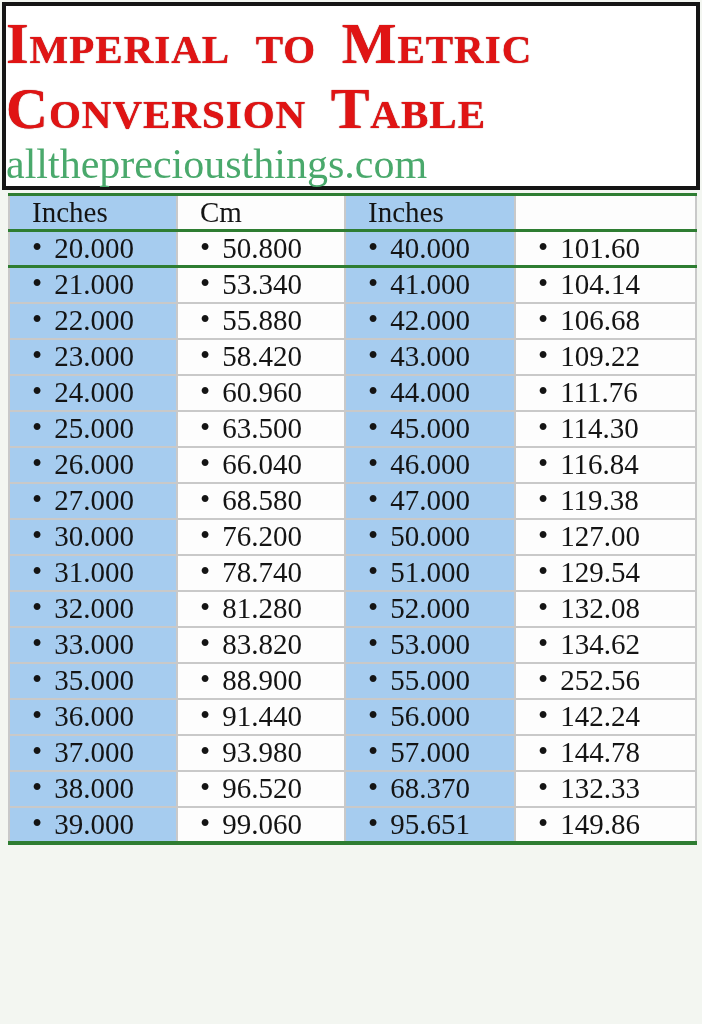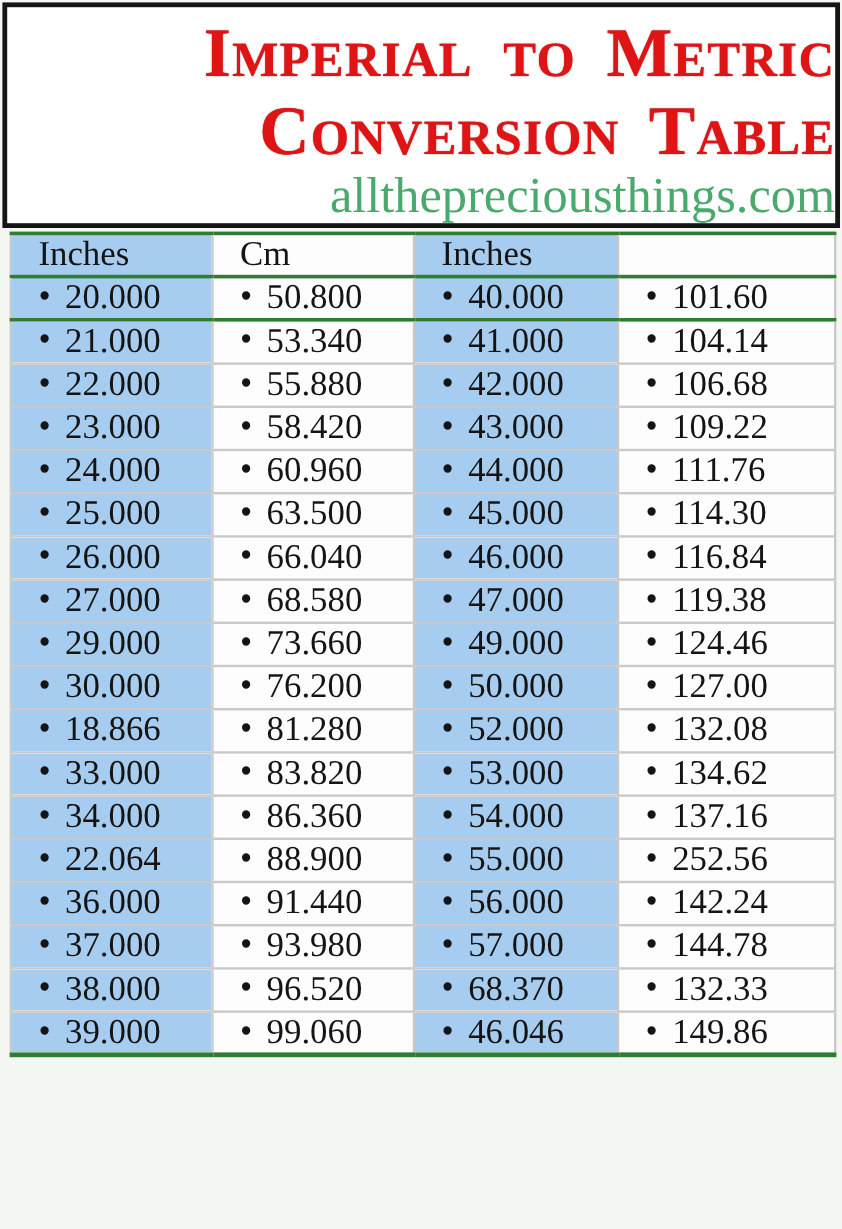--- a/index.html
+++ b/index.html
@@ -20,21 +20,21 @@
     font-family:"Liberation Serif", serif;
     color:var(--ink);
     overflow:hidden;
   }
   
   .banner{
     width:698px;height:188px;
     margin:2px 0 0 2px;
     background:#ffffff;
     border:4px solid #151515;
-    text-align:right;
+    text-align:left;
     padding-top:6px;
   }
   .banner .title{
     font-variant:small-caps;
     font-weight:bold;
     font-size:58px;
     line-height:1.12;
     color:var(--accent-red);
     letter-spacing:1px;
     word-spacing:10px;
@@ -155,51 +155,45 @@
           <td class="blue"><span class="bullet">•</span><span>46.000</span></td>
           <td class="white"><span class="bullet">•</span><span>116.84</span></td>
         </tr>
         <tr>
           <td class="blue"><span class="bullet">•</span><span>27.000</span></td>
           <td class="white"><span class="bullet">•</span><span>68.580</span></td>
           <td class="blue"><span class="bullet">•</span><span>47.000</span></td>
           <td class="white"><span class="bullet">•</span><span>119.38</span></td>
         </tr>
         <tr>
-          <td class="blue"><span class="bullet">•</span><span>29.000</span></td>
-          <td class="white"><span class="bullet">•</span><span>73.660</span></td>
-          <td class="blue"><span class="bullet">•</span><span>49.000</span></td>
-          <td class="white"><span class="bullet">•</span><span>124.46</span></td>
-        </tr>
-        <tr>
           <td class="blue"><span class="bullet">•</span><span>30.000</span></td>
           <td class="white"><span class="bullet">•</span><span>76.200</span></td>
           <td class="blue"><span class="bullet">•</span><span>50.000</span></td>
           <td class="white"><span class="bullet">•</span><span>127.00</span></td>
         </tr>
         <tr>
-          <td class="blue"><span class="bullet">•</span><span>18.866</span></td>
+          <td class="blue"><span class="bullet">•</span><span>31.000</span></td>
+          <td class="white"><span class="bullet">•</span><span>78.740</span></td>
+          <td class="blue"><span class="bullet">•</span><span>51.000</span></td>
+          <td class="white"><span class="bullet">•</span><span>129.54</span></td>
+        </tr>
+        <tr>
+          <td class="blue"><span class="bullet">•</span><span>32.000</span></td>
           <td class="white"><span class="bullet">•</span><span>81.280</span></td>
           <td class="blue"><span class="bullet">•</span><span>52.000</span></td>
           <td class="white"><span class="bullet">•</span><span>132.08</span></td>
         </tr>
         <tr>
           <td class="blue"><span class="bullet">•</span><span>33.000</span></td>
           <td class="white"><span class="bullet">•</span><span>83.820</span></td>
           <td class="blue"><span class="bullet">•</span><span>53.000</span></td>
           <td class="white"><span class="bullet">•</span><span>134.62</span></td>
         </tr>
         <tr>
-          <td class="blue"><span class="bullet">•</span><span>34.000</span></td>
-          <td class="white"><span class="bullet">•</span><span>86.360</span></td>
-          <td class="blue"><span class="bullet">•</span><span>54.000</span></td>
-          <td class="white"><span class="bullet">•</span><span>137.16</span></td>
-        </tr>
-        <tr>
-          <td class="blue"><span class="bullet">•</span><span>22.064</span></td>
+          <td class="blue"><span class="bullet">•</span><span>35.000</span></td>
           <td class="white"><span class="bullet">•</span><span>88.900</span></td>
           <td class="blue"><span class="bullet">•</span><span>55.000</span></td>
           <td class="white"><span class="bullet">•</span><span>252.56</span></td>
         </tr>
         <tr>
           <td class="blue"><span class="bullet">•</span><span>36.000</span></td>
           <td class="white"><span class="bullet">•</span><span>91.440</span></td>
           <td class="blue"><span class="bullet">•</span><span>56.000</span></td>
           <td class="white"><span class="bullet">•</span><span>142.24</span></td>
         </tr>
@@ -211,18 +205,18 @@
         </tr>
         <tr>
           <td class="blue"><span class="bullet">•</span><span>38.000</span></td>
           <td class="white"><span class="bullet">•</span><span>96.520</span></td>
           <td class="blue"><span class="bullet">•</span><span>68.370</span></td>
           <td class="white"><span class="bullet">•</span><span>132.33</span></td>
         </tr>
         <tr>
           <td class="blue"><span class="bullet">•</span><span>39.000</span></td>
           <td class="white"><span class="bullet">•</span><span>99.060</span></td>
-          <td class="blue"><span class="bullet">•</span><span>46.046</span></td>
+          <td class="blue"><span class="bullet">•</span><span>95.651</span></td>
           <td class="white"><span class="bullet">•</span><span>149.86</span></td>
         </tr>
       </tbody>
   </table>
 </div>
 
 </body></html>

